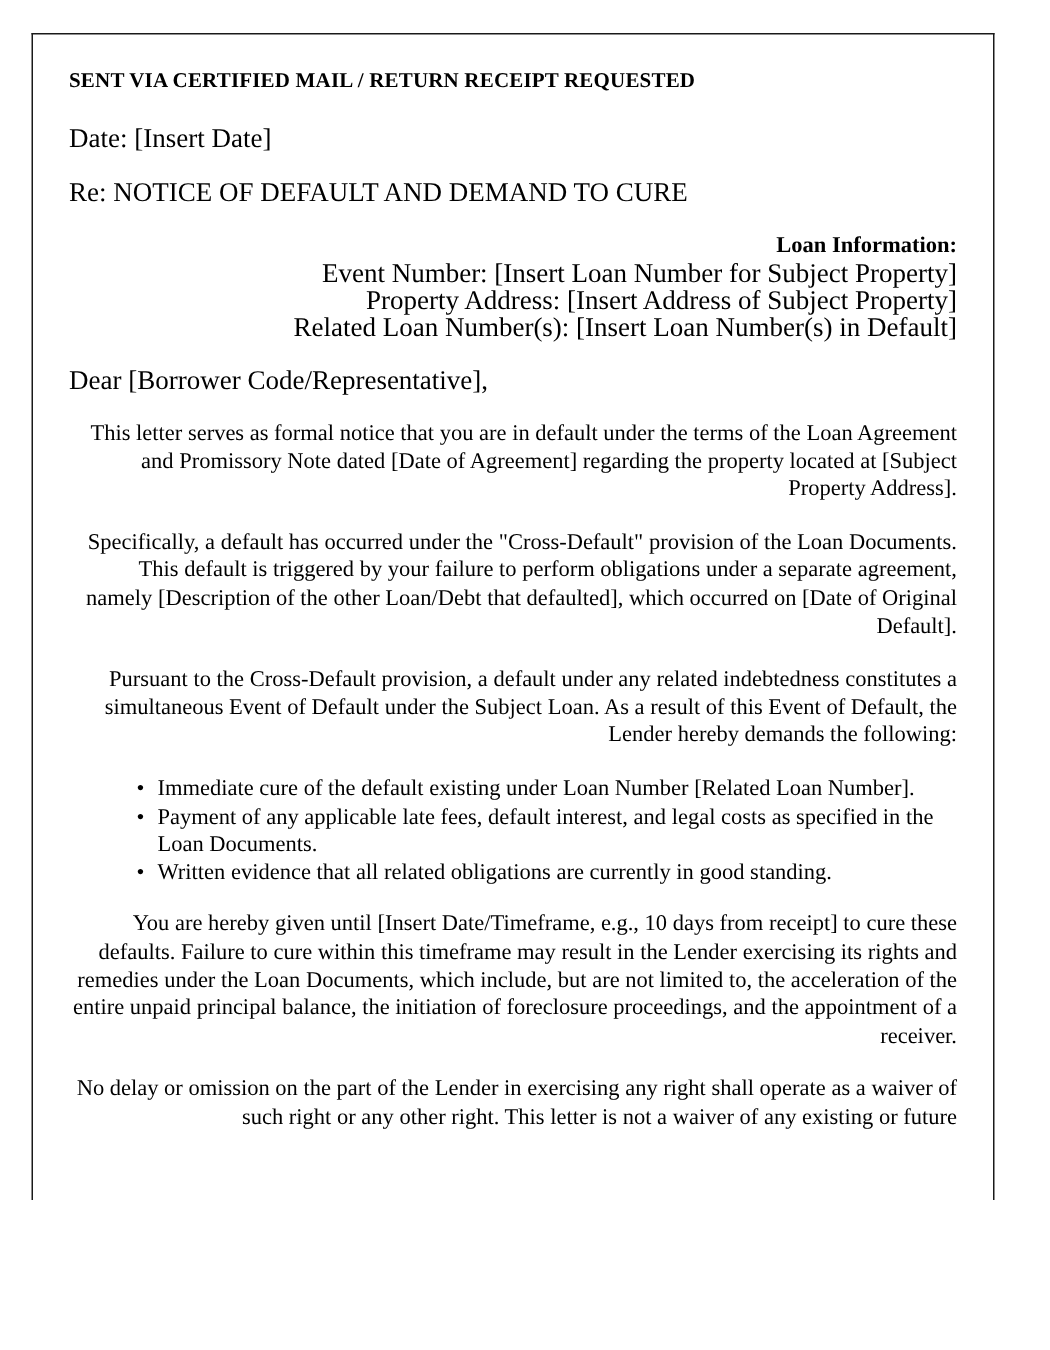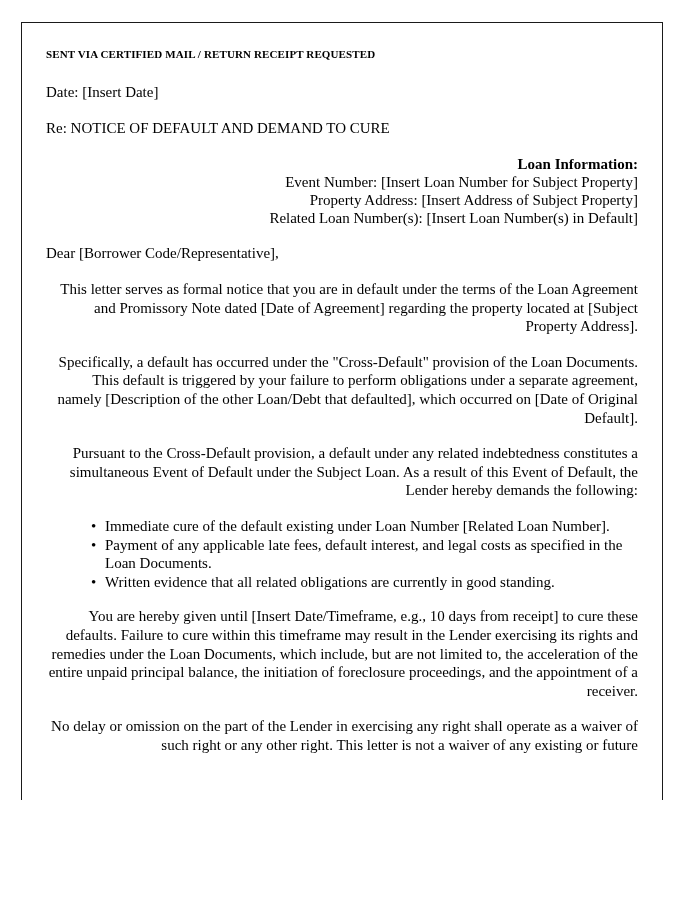--- a/index.html
+++ b/index.html
@@ -24,27 +24,27 @@
     border-bottom: none;
     box-sizing: border-box;
     overflow: hidden;
     background: #ffffff;
   }
   .page-inner {
     padding: 22px 24px 0 24px;
   }
   .doc-heading {
     font-weight: bold;
-    font-size: 11px;
+    font-size: 14px;
     line-height: 19px;
     letter-spacing: 0.12px;
     margin: 0 0 19px 0;
   }
   .line {
-    font-size: 15px;
+    font-size: 18px;
     line-height: 18px;
     margin: 0;
   }
   .block {
     margin: 0 0 18px 0;
   }
   .block-tight {
     margin: 0 0 17px 0;
     text-align: right;
   }

